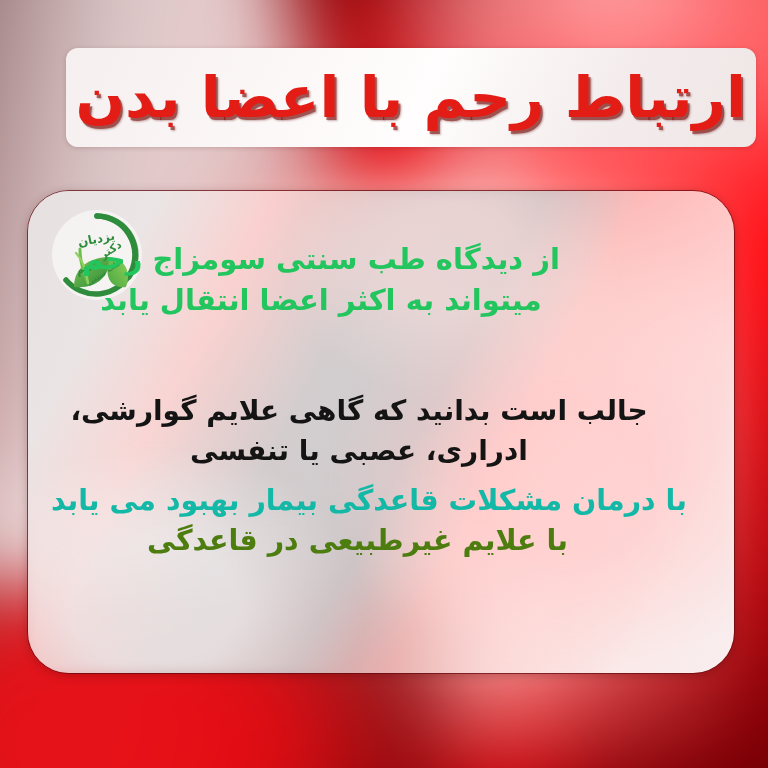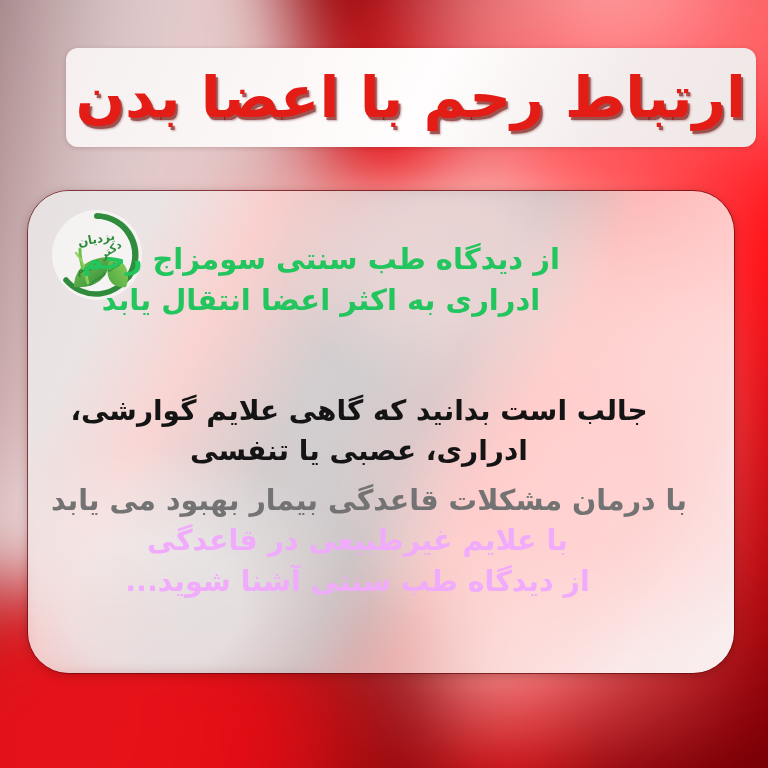--- a/index.html
+++ b/index.html
@@ -119,22 +119,22 @@
   .p1 .line.l1{padding-right:96px;}
   .p1 .line.l2{padding-right:96px;}
 
   .p2{margin-top:70px;}
   .p2 .line{font-size:28px;color:#141414;}
   .p2 .line.l1{padding-right:20px;}
   .p2 .line.l2{padding-right:20px;}
 
   .p3{margin-top:10px;}
   .p3 .line{font-size:28.5px;}
-  .p3 .red{color:#737373;padding-right:0px;}
-  .p3 .purple{color:#f0abfc;margin-left:17px;}
+  .p3 .red{color:#14b8a6;padding-right:0px;}
+  .p3 .purple{color:#4d7c0f;margin-left:17px;}
   .p3 .purple.l2{padding-right:40px;}
   .p3 .purple.l3{padding-right:40px;}
 </style>
 </head>
 <body>
 
 <div id="poster">
 
   <div class="bg-layer bg-base">
     <div class="bg-streak-dark"></div>
@@ -176,31 +176,30 @@
           <text x="47" y="34" text-anchor="middle" font-family="'DejaVu Sans',sans-serif" font-size="12" font-weight="bold" fill="#2f8c3c" transform="rotate(-11 47 34)">یزدیان</text>
           <text x="50" y="52" text-anchor="middle" font-family="'DejaVu Sans',sans-serif" font-size="11" font-weight="bold" fill="#2f8c3c" transform="rotate(-33 50 52)">دکتر مریم</text>
           <text x="55" y="66" text-anchor="middle" font-family="'DejaVu Sans',sans-serif" font-size="7.5" font-weight="bold" fill="#2f8c3c" transform="rotate(-34 55 66)">طب سنتی</text>
         </svg>
       </div>
 
       <div class="text-wrap">
 
         <div class="blk p1">
           <span class="line l1">از دیدگاه طب سنتی سومزاج رحم</span>
-          <span class="line l2">ادراری به اکثر اعضا انتقال یابد</span>
+          <span class="line l2">میتواند به اکثر اعضا انتقال یابد</span>
         </div>
 
         <div class="blk p2">
           <span class="line l1">جالب است بدانید که گاهی علایم گوارشی،</span>
           <span class="line l2">ادراری، عصبی یا تنفسی</span>
         </div>
 
         <div class="blk p3">
           <span class="line red l1">با درمان مشکلات قاعدگی بیمار بهبود می یابد</span>
           <span class="line purple l2">با علایم غیرطبیعی در قاعدگی</span>
-          <span class="line purple l3">از دیدگاه  طب سنتی آشنا شوید...</span>
         </div>
 
       </div>
     </div>
   </div>
 
 </div>
 
 </body></html>

